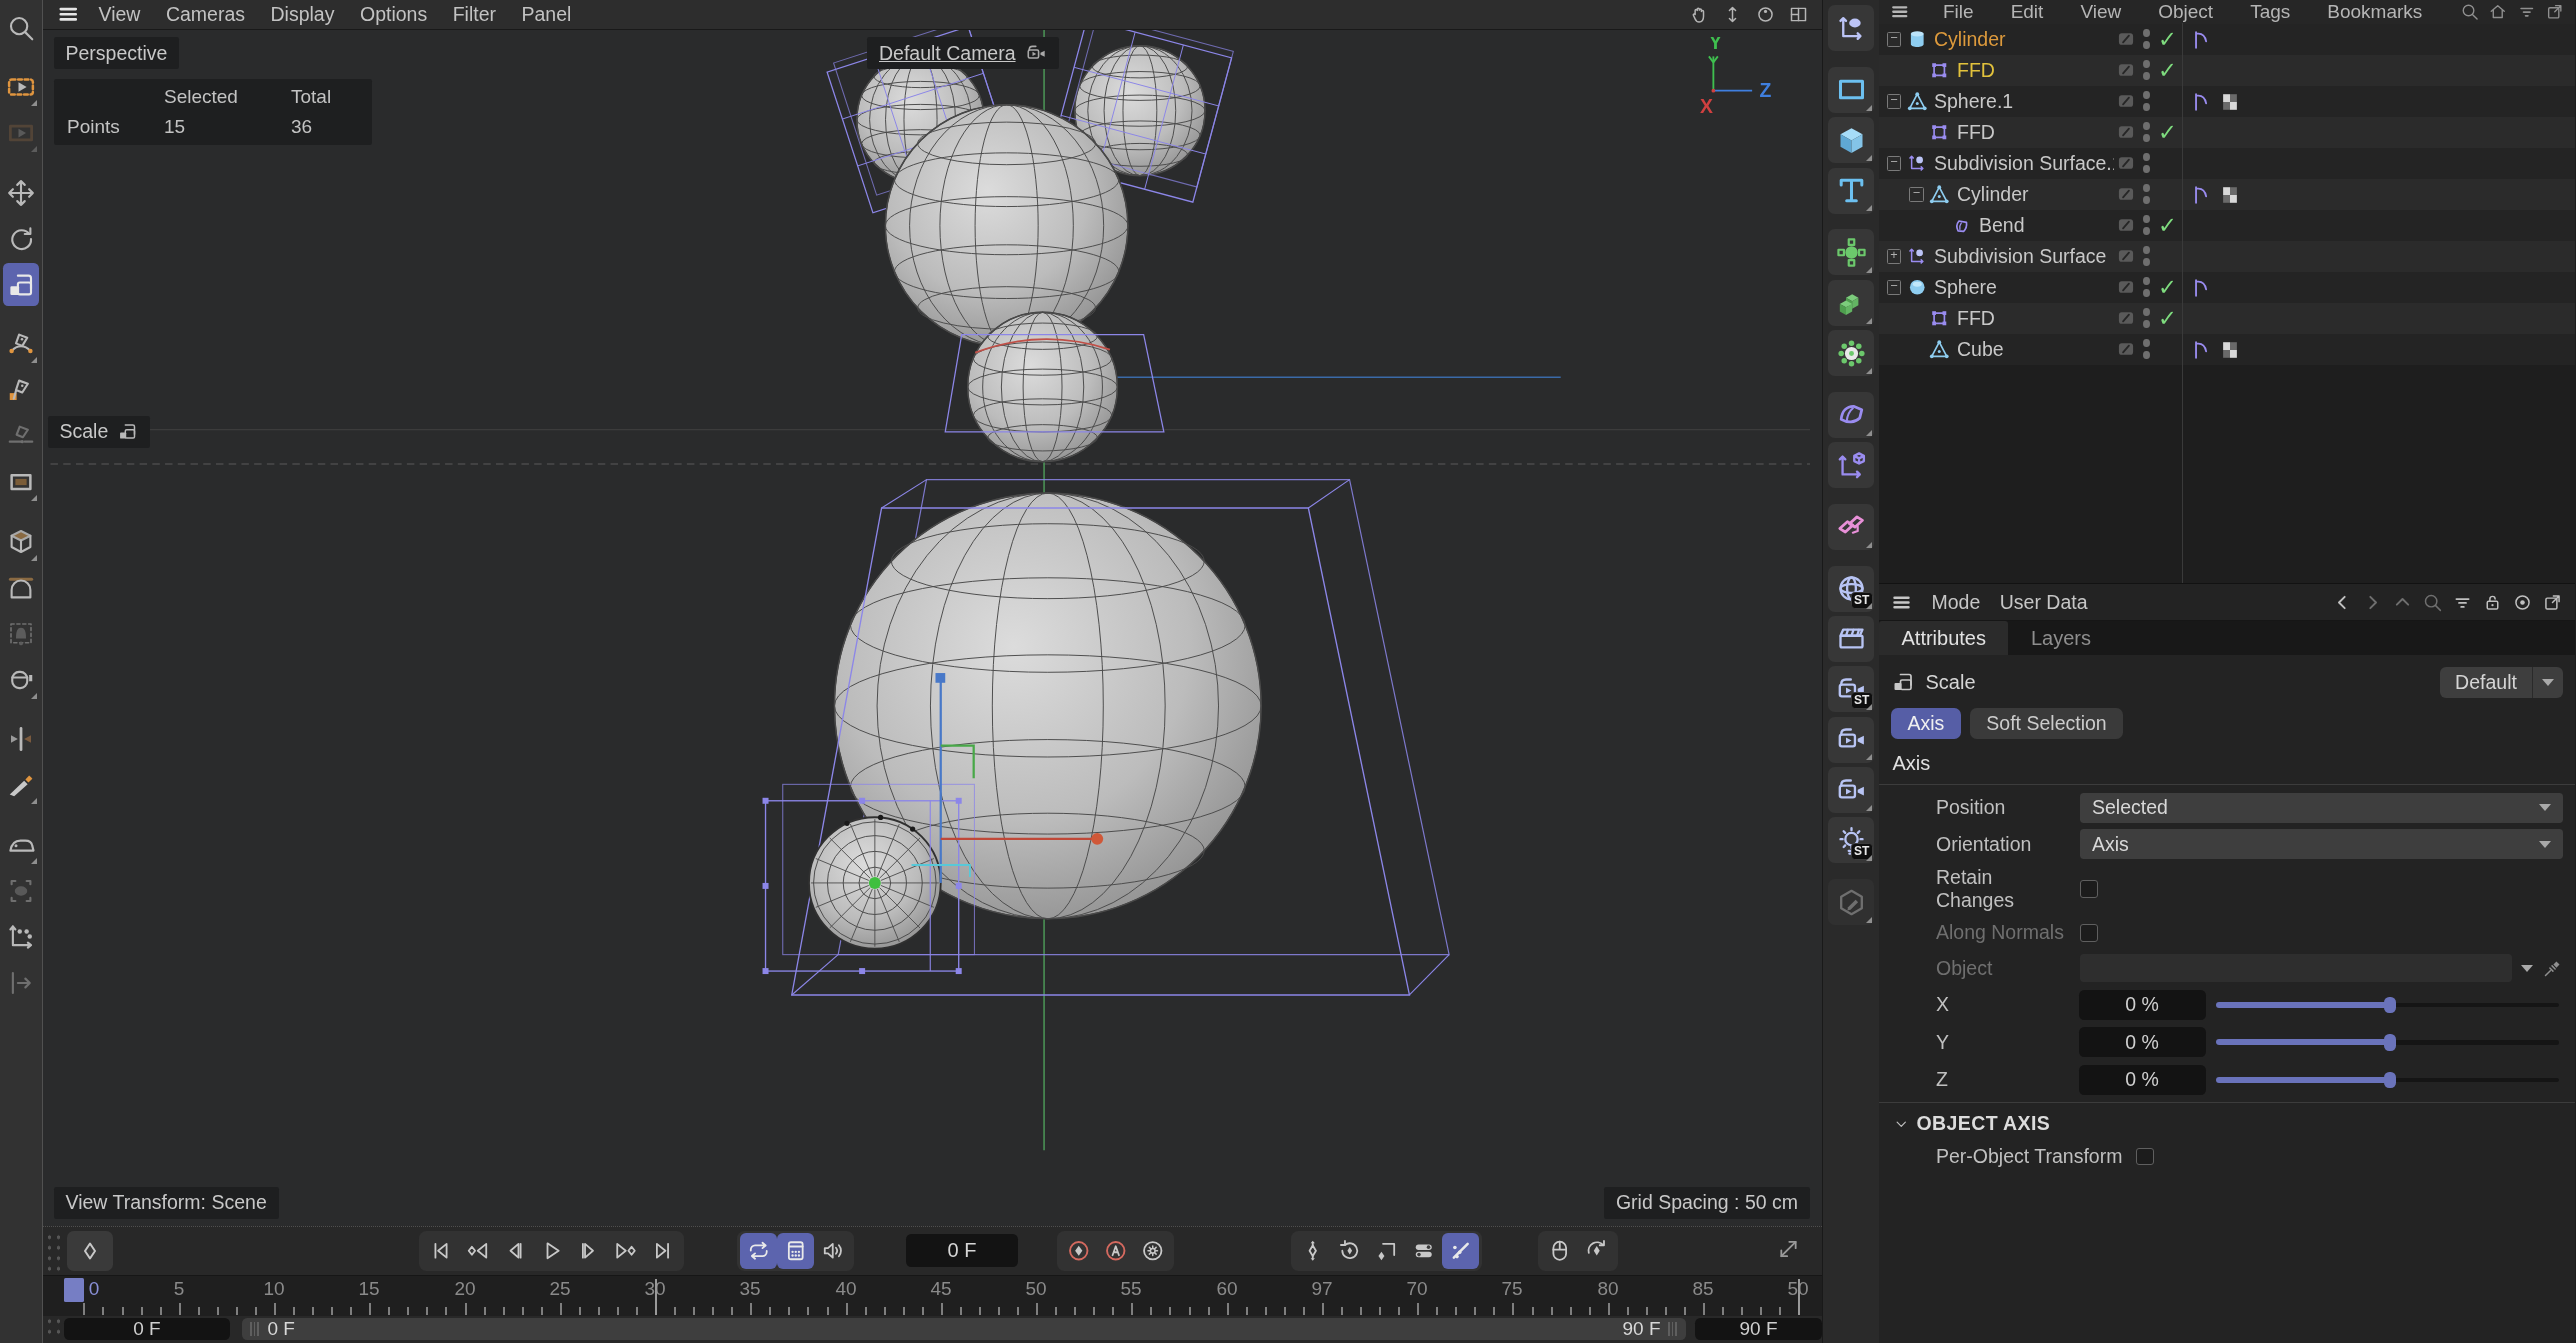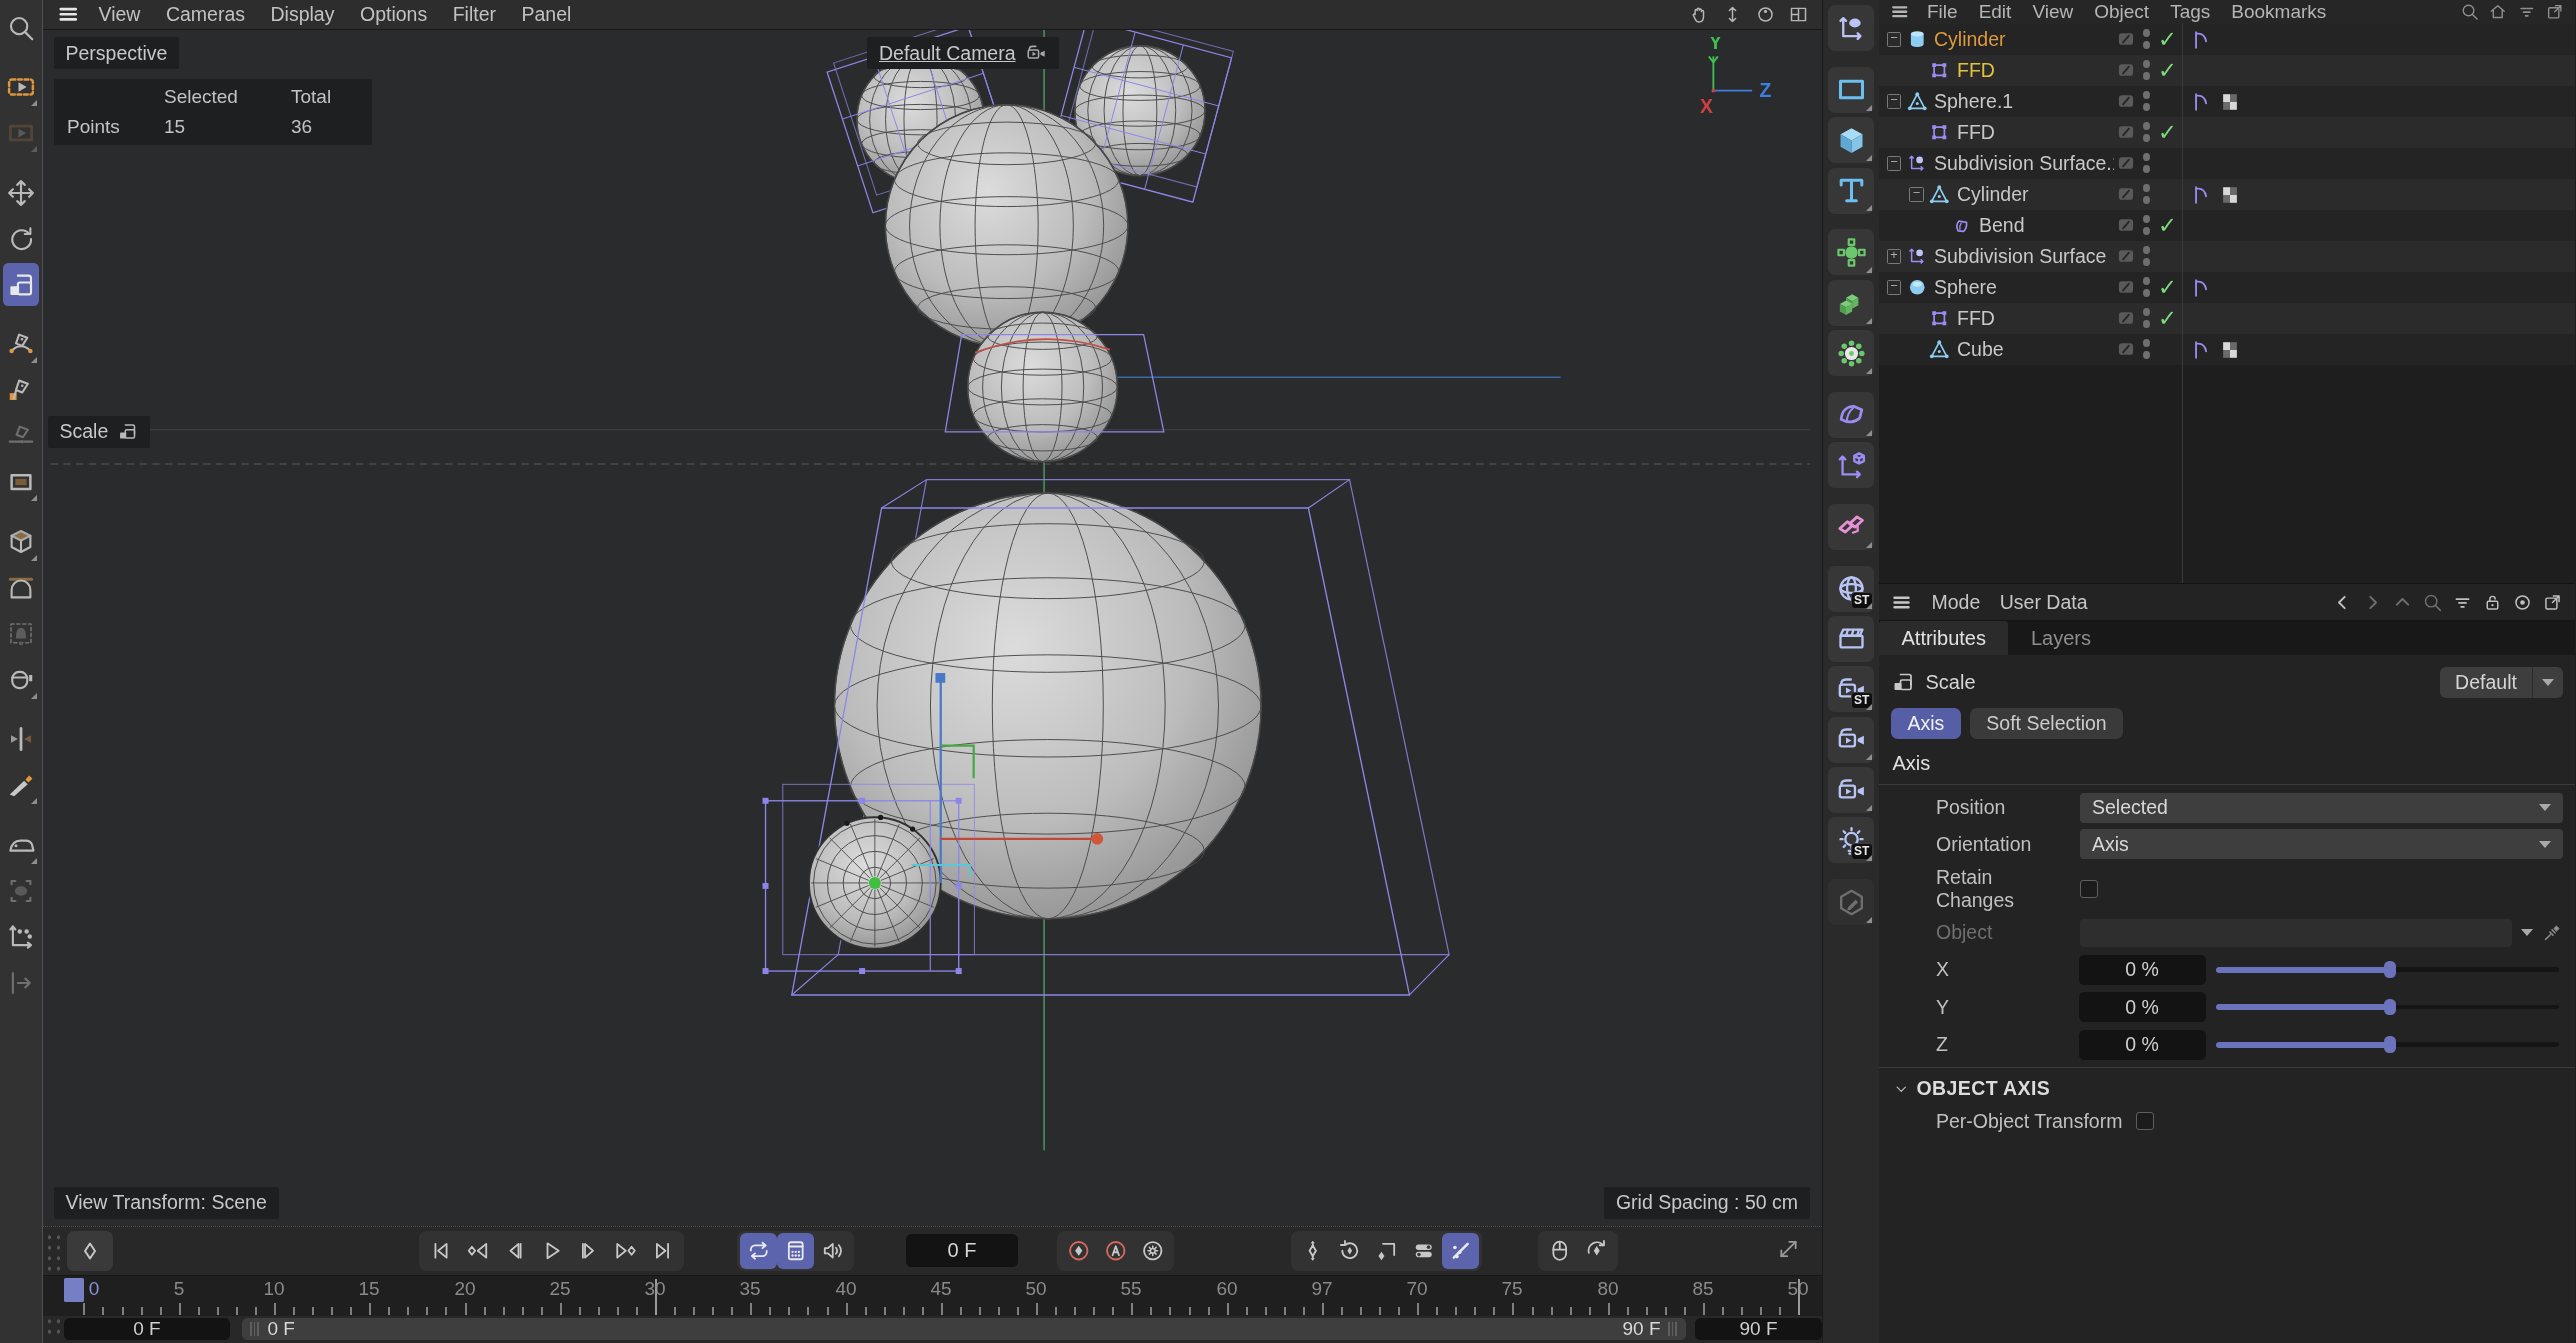--- a/index.html
+++ b/index.html
@@ -86,21 +86,21 @@
   .st{position:absolute;right:1.5px;bottom:3px;background:#0e0e0e;border:0.7px solid #3c3c3c;color:#e8e8e8;
       font-size:12px;font-weight:bold;border-radius:3.7px;padding:0 2.2px;line-height:15px;}
 
   
   #right-panel{background:#232323;display:flex;flex-direction:column;min-width:0;}
   #om{height:583px;display:flex;flex-direction:column;position:relative;}
   #om::after{content:'';position:absolute;left:303px;top:22.5px;bottom:0;width:1.1px;background:#3a3a3a;}
   #om-bar{height:24px;background:#262626;display:flex;align-items:center;gap:18px;padding:0 10.5px;flex:0 0 24px;}
   #om-bar .ham{color:#b5b5b5;} #om-bar .ham .ic{width:19.5px;height:19.5px;}
   #om-menu{display:flex;gap:21px;}
-  #om-menu .menu-item{font-size:19px;color:#b5b5b5;}
+  #om-menu .menu-item{font-size:19px;color:#b5b5b5;margin-left:16px;}
   #om-icons{margin-left:auto;display:flex;gap:9px;color:#8f8f8f;}
   #om-icons .ic{width:19.5px;height:19.5px;}
   #om-tree{flex:0 0 auto;}
   #om-empty{flex:1;background:#1e1e1e;}
   .om-row{position:relative;height:31px;display:flex;align-items:center;font-size:19.5px;color:#c8c8c8;}
   .om-row.even{background:#242424;} .om-row.odd{background:#2b2b2b;}
   .exp{position:absolute;width:12.7px;height:12.7px;border:1.1px solid #7a7a7a;background:#2a2a2a;color:#b0b0b0;
        font-size:12.7px;line-height:11.2px;text-align:center;border-radius:1.5px;}
   .om-icon{position:absolute;width:22.5px;height:22.5px;}
   .om-label{position:absolute;white-space:nowrap;max-width:180px;overflow:hidden;}
@@ -1507,20 +1507,24 @@
             <div class="dd">
               <span>Axis</span>
               <span class="caret"></span>
             </div>
           </div>
           <div class="prow">
             <span class="plabel">Retain Changes</span>
             <span class="cb"></span>
           </div>
           <div class="prow">
+            <span class="plabel dim">Along Normals</span>
+            <span class="cb"></span>
+          </div>
+          <div class="prow">
             <span class="plabel dim">Object</span>
             <div class="objfield">
               <div class="fbox"></div>
               <span class="caret"></span>
               <svg class="ic" viewBox="0 0 28 28" width="21" height="21">
                   <use href="#sym-dropper"></use>
                 </svg>
             </div>
           </div>
           <div id="sliders">

